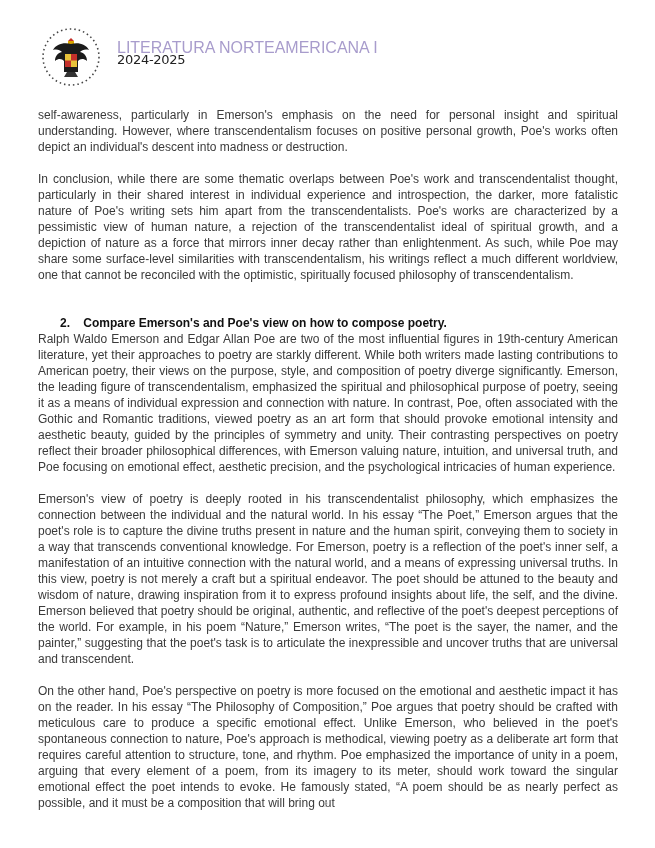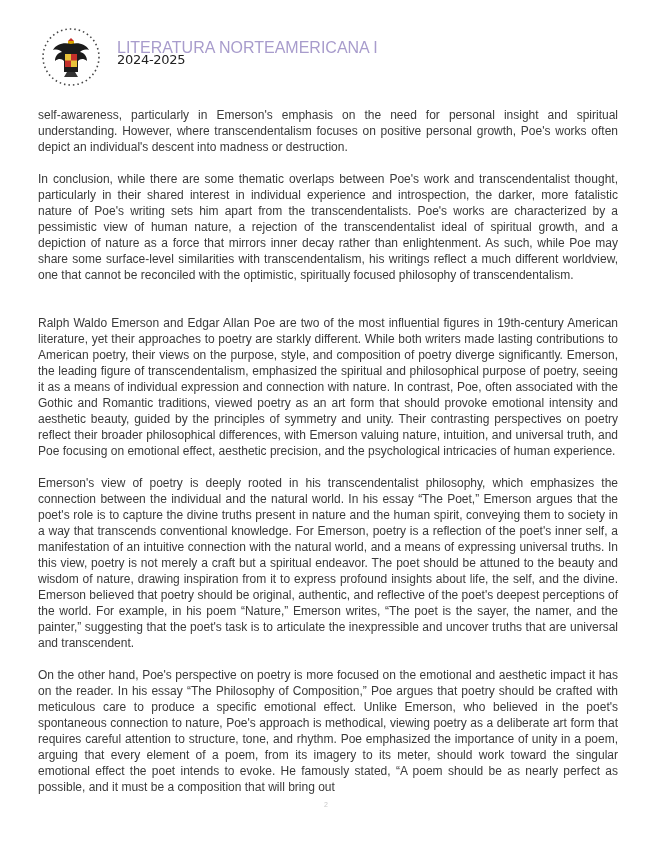--- a/index.html
+++ b/index.html
@@ -34,20 +34,21 @@
   <div class="title">LITERATURA NORTEAMERICANA I</div>
   <div class="year">2024-2025</div>
 </div>
 
 <div class="content">
   <p>self-awareness, particularly in Emerson's emphasis on the need for personal insight and spiritual understanding. However, where transcendentalism focuses on positive personal growth, Poe's works often depict an individual's descent into madness or destruction.</p>
   <div class="gap"></div>
   <p>In conclusion, while there are some thematic overlaps between Poe's work and transcendentalist thought, particularly in their shared interest in individual experience and introspection, the darker, more fatalistic nature of Poe's writing sets him apart from the transcendentalists. Poe's works are characterized by a pessimistic view of human nature, a rejection of the transcendentalist ideal of spiritual growth, and a depiction of nature as a force that mirrors inner decay rather than enlightenment. As such, while Poe may share some surface-level similarities with transcendentalism, his writings reflect a much different worldview, one that cannot be reconciled with the optimistic, spiritually focused philosophy of transcendentalism.</p>
   <div class="gap"></div>
   <div class="gap"></div>
+  <p class="heading"><span class="num">2.</span> <span>Compare Emerson's and Poe's view on how to compose poetry.</span></p>
   <p>Ralph Waldo Emerson and Edgar Allan Poe are two of the most influential figures in 19th-century American literature, yet their approaches to poetry are starkly different. While both writers made lasting contributions to American poetry, their views on the purpose, style, and composition of poetry diverge significantly. Emerson, the leading figure of transcendentalism, emphasized the spiritual and philosophical purpose of poetry, seeing it as a means of individual expression and connection with nature. In contrast, Poe, often associated with the Gothic and Romantic traditions, viewed poetry as an art form that should provoke emotional intensity and aesthetic beauty, guided by the principles of symmetry and unity. Their contrasting perspectives on poetry reflect their broader philosophical differences, with Emerson valuing nature, intuition, and universal truth, and Poe focusing on emotional effect, aesthetic precision, and the psychological intricacies of human experience.</p>
   <div class="gap"></div>
   <p>Emerson's view of poetry is deeply rooted in his transcendentalist philosophy, which emphasizes the connection between the individual and the natural world. In his essay “The Poet,” Emerson argues that the poet's role is to capture the divine truths present in nature and the human spirit, conveying them to society in a way that transcends conventional knowledge. For Emerson, poetry is a reflection of the poet's inner self, a manifestation of an intuitive connection with the natural world, and a means of expressing universal truths. In this view, poetry is not merely a craft but a spiritual endeavor. The poet should be attuned to the beauty and wisdom of nature, drawing inspiration from it to express profound insights about life, the self, and the divine. Emerson believed that poetry should be original, authentic, and reflective of the poet's deepest perceptions of the world. For example, in his poem “Nature,” Emerson writes, “The poet is the sayer, the namer, and the painter,” suggesting that the poet's task is to articulate the inexpressible and uncover truths that are universal and transcendent.</p>
   <div class="gap"></div>
   <p>On the other hand, Poe's perspective on poetry is more focused on the emotional and aesthetic impact it has on the reader. In his essay “The Philosophy of Composition,” Poe argues that poetry should be crafted with meticulous care to produce a specific emotional effect. Unlike Emerson, who believed in the poet's spontaneous connection to nature, Poe's approach is methodical, viewing poetry as a deliberate art form that requires careful attention to structure, tone, and rhythm. Poe emphasized the importance of unity in a poem, arguing that every element of a poem, from its imagery to its meter, should work toward the singular emotional effect the poet intends to evoke. He famously stated, “A poem should be as nearly perfect as possible, and it must be a composition that will bring out</p>
 </div>
 
 <div class="page-num">2</div>
 
 </body></html>

